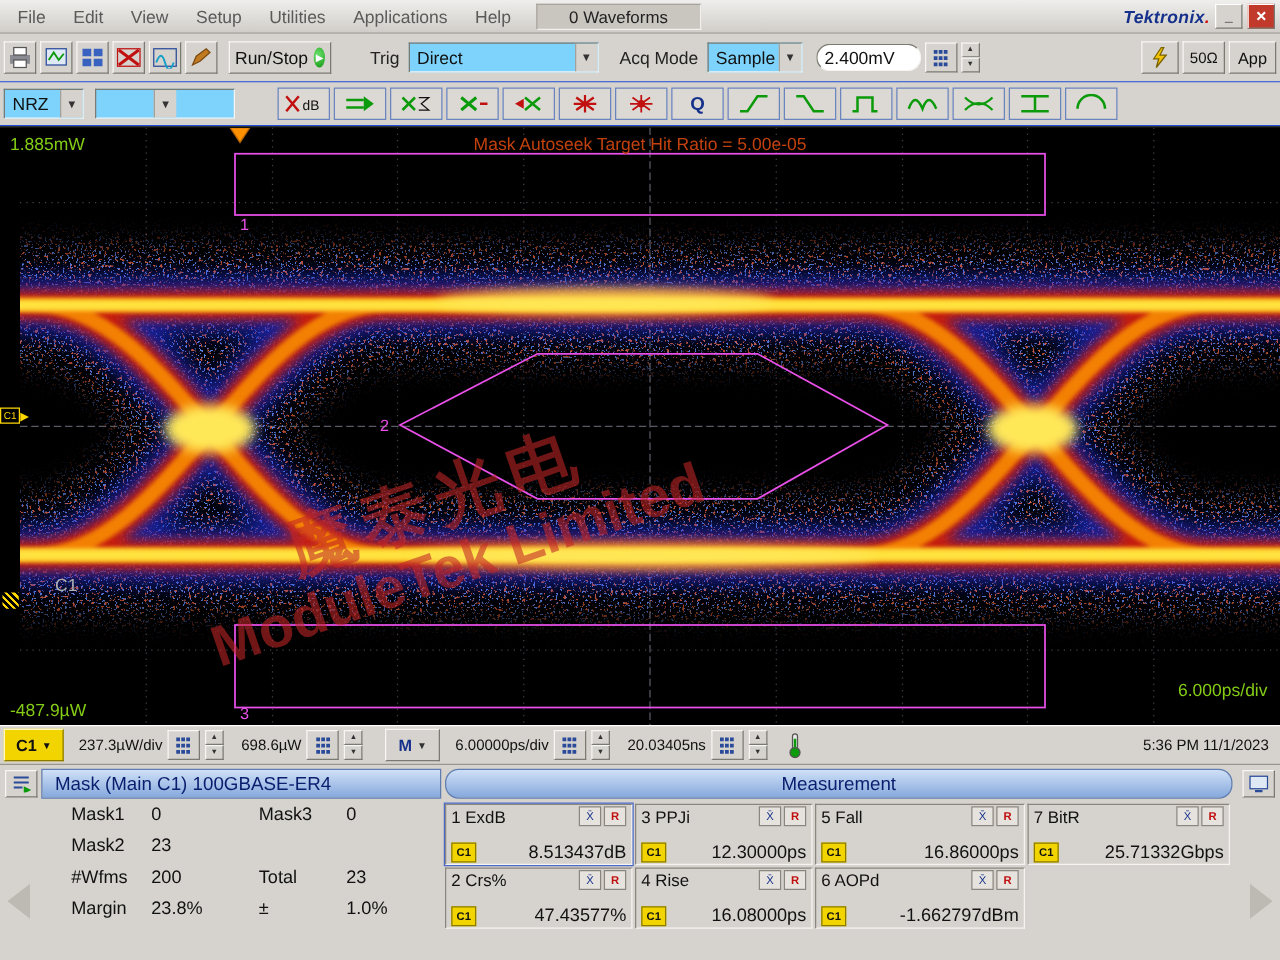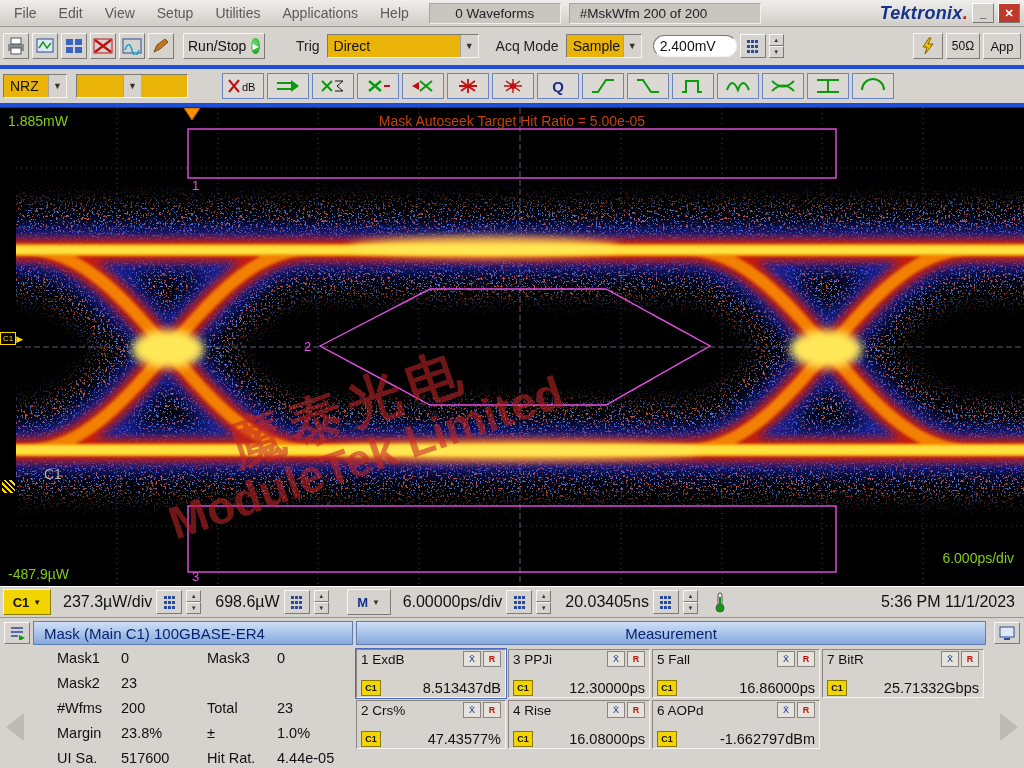--- a/index.html
+++ b/index.html
@@ -1,35 +1,35 @@
 <!DOCTYPE html>
 <html><head>
 <meta charset="utf-8">
 <style>
   html,body{margin:0;padding:0;background:#555;}
   .app{position:relative;width:1024px;height:768px;background:#d6d3ce;font-family:"Liberation Sans",sans-serif;overflow:hidden;color:#111;}
   
   .menubar{height:26px;display:flex;align-items:center;gap:2px;padding:0 4px;background:linear-gradient(#efeeec,#d0cdc8);border-bottom:1px solid #9a968f;font-size:14px;color:#5a5a5a;}
   .menuitem{padding:2px 10px;cursor:default;}
   .menufield{background:#c9c5bf;border:1px solid;border-color:#a9a49d #f2f0ee #f2f0ee #a9a49d;padding:2px 10px;color:#222;font-size:13.5px;white-space:nowrap;}
-  .logo{font-weight:bold;font-style:italic;color:#16318c;font-size:18px;letter-spacing:.3px;margin-left:14px;}
+  .logo{font-weight:bold;font-style:italic;color:#16318c;font-size:14px;letter-spacing:.3px;margin-left:14px;}
   .logo .dot{color:#cc1111;}
   .winbtn{width:20px;height:18px;display:flex;align-items:center;justify-content:center;font-size:11px;border:1px solid;border-color:#fff #7a7a72 #7a7a72 #fff;background:#d6d3ce;margin-left:2px;}
   .winbtn.close{background:#c0392b;color:#fff;font-weight:bold;}
   .spacer{flex:1;}
   
-  .toolbar{display:flex;align-items:center;gap:3px;padding:2px 3px;background:#d6d3ce;border-bottom:4px solid #1d4ed8;}
+  .toolbar{display:flex;align-items:center;gap:3px;padding:2px 3px;background:#d6d3ce;border-bottom:1px solid #1d4ed8;}
   .toolbar1{height:34px;}
   .toolbar2{height:30px;}
   .tbtn{height:26px;min-width:26px;display:flex;align-items:center;justify-content:center;background:#d6d3ce;border:1px solid;border-color:#f7f6f4 #7a7a72 #7a7a72 #f7f6f4;box-sizing:border-box;}
   .tbtn2{height:24px;width:40px;border:1px solid #6a84c0;background:#dcd9d4;display:flex;align-items:center;justify-content:center;}
   .runstop{width:82px;gap:5px;font-size:14px;padding:0 4px;}
   .playcirc{width:16px;height:16px;border-radius:50%;background:radial-gradient(circle at 35% 35%,#6be06b,#129612);display:flex;align-items:center;justify-content:center;color:#fff;font-size:8px;}
   .lbl{font-size:14px;color:#222;padding:0 4px;white-space:nowrap;}
-  .dd{height:24px;background:#eab308;border:1px solid;border-color:#7a7a72 #f5f4f2 #f5f4f2 #7a7a72;display:flex;align-items:center;font-size:14px;box-sizing:border-box;}
+  .dd{height:24px;background:#7dd3fc;border:1px solid;border-color:#7a7a72 #f5f4f2 #f5f4f2 #7a7a72;display:flex;align-items:center;font-size:14px;box-sizing:border-box;}
   .dd .ddtxt{flex:1;padding:0 6px;white-space:nowrap;overflow:hidden;}
   .dd .arrowbox{width:17px;height:100%;background:#d6d3ce;border-left:1px solid #a5a19a;display:flex;align-items:center;justify-content:center;font-size:9px;color:#333;}
   .field{height:22px;background:#fff;border:1px solid;border-color:#7a7a72 #f5f4f2 #f5f4f2 #7a7a72;display:flex;align-items:center;padding:0 6px;font-size:14px;box-sizing:border-box;white-space:nowrap;}
   .spin{display:flex;flex-direction:column;width:15px;height:24px;}
   .spin div{flex:1;border:1px solid;border-color:#f7f6f4 #7a7a72 #7a7a72 #f7f6f4;background:#d6d3ce;font-size:6px;display:flex;align-items:center;justify-content:center;color:#333;}
   .kbtn{width:20px;height:24px;}
   
   .plot{position:relative;width:1024px;height:478px;background:#000;border-top:1px solid #333;}
   .plot svg.eye{position:absolute;left:16px;top:0;width:1008px;height:478px;}
   .ovl{position:absolute;font-size:14px;color:#84cc16;white-space:nowrap;}
@@ -37,29 +37,29 @@
   .wmark{position:absolute;left:150px;top:270px;transform:rotate(-19deg);color:rgba(195,38,38,.58);text-align:center;line-height:1.05;pointer-events:none;}
   .wmark .cn{font-size:54px;font-weight:bold;letter-spacing:8px;}
   .wmark .en{font-size:46px;font-weight:bold;}
   .chmark{position:absolute;left:0;top:224px;display:flex;align-items:center;color:#ffd700;}
   .chmark .box{border:1px solid #ffd700;font-size:8px;padding:0 2px;line-height:11px;}
   .hatch{position:absolute;left:2px;top:372px;width:13px;height:13px;background:repeating-linear-gradient(45deg,transparent 0 2px,#ffd700 2px 4px);}
   
   .scalebar{height:30px;display:flex;align-items:center;gap:4px;padding:0 3px;background:#d6d3ce;border-top:1px solid #fff;border-bottom:1px solid #9a968f;}
   .chbtn{height:24px;width:46px;background:#f2d500;border:1px solid;border-color:#fff8c0 #8a7a00 #8a7a00 #fff8c0;display:flex;align-items:center;justify-content:center;gap:4px;font-size:13px;font-weight:bold;}
   .mbtn{height:24px;width:42px;display:flex;align-items:center;justify-content:center;gap:4px;background:#d6d3ce;border:1px solid;border-color:#f7f6f4 #7a7a72 #7a7a72 #f7f6f4;font-weight:bold;color:#16318c;font-size:13px;}
-  .sbtext{font-size:16px;white-space:nowrap;}
+  .sbtext{font-size:12px;white-space:nowrap;}
   
   .bottom{position:relative;height:168px;background:#d6d3ce;}
   .panelhdr{height:24px;background:linear-gradient(#cfe0f7,#85a8dc);border:1px solid #5f7db0;display:flex;align-items:center;font-size:15px;color:#0a1e6e;box-sizing:border-box;}
   .maskpanel{position:absolute;left:33px;top:3px;width:320px;}
   .maskpanel .panelhdr{padding-left:10px;}
   .mrow{display:grid;grid-template-columns:64px 86px 70px auto;height:25px;align-items:center;font-size:14.5px;padding-left:24px;}
   .measpanel{position:absolute;left:356px;top:3px;width:630px;}
-  .measpanel .panelhdr{justify-content:center;}
+  .measpanel .panelhdr{justify-content:center;border-radius:11px;}
   .mgrid{display:grid;grid-template-columns:150px 142px 168px 162px;grid-auto-rows:49px;gap:2px;margin-top:4px;}
   .mcell{background:#d6d3ce;border:1px solid;border-color:#8a867f #f5f4f2 #f5f4f2 #8a867f;padding:1px 4px;box-sizing:border-box;display:flex;flex-direction:column;justify-content:space-between;}
   .mcell.sel{outline:1px solid #4a6cc8;}
   .mctop{display:flex;align-items:center;font-size:13.5px;}
   .mctop .mname{flex:1;}
   .miico{width:16px;height:14px;font-size:9px;display:flex;align-items:center;justify-content:center;background:#e6e3de;border:1px solid #8a867f;margin-left:2px;}
   .mcbot{display:flex;align-items:center;}
   .c1badge{width:18px;height:14px;background:#f2d500;border:1px solid #8a7a00;font-size:9px;font-weight:bold;display:flex;align-items:center;justify-content:center;}
   .mval{flex:1;text-align:right;font-size:14.5px;}
   .navarrow{position:absolute;width:0;height:0;border-style:solid;}
@@ -75,21 +75,20 @@
 
   <div class="menubar">
     <span class="menuitem">File</span>
     <span class="menuitem">Edit</span>
     <span class="menuitem">View</span>
     <span class="menuitem">Setup</span>
     <span class="menuitem">Utilities</span>
     <span class="menuitem">Applications</span>
     <span class="menuitem">Help</span>
     <span class="menufield" style="margin-left:8px;width:110px;text-align:center;">0 Waveforms</span>
-    <span class="menufield" style="margin-left:6px;width:170px;">#MskWfm  200 of 200</span>
     <span class="spacer"></span>
     <span class="logo"><span>Tektronix</span><span class="dot">.</span></span>
     <span class="winbtn">_</span>
     <span class="winbtn close">✕</span>
   </div>
 
   <div class="toolbar toolbar1">
     <span class="tbtn">
       <svg class="gl" width="20" height="18">
           <rect x="2" y="7" width="16" height="7" fill="#8a8a92"></rect>
@@ -498,26 +497,20 @@
           <span>200</span>
         <span>Total</span>
           <span>23</span>
       </div>
       <div class="mrow">
         <span>Margin</span>
           <span>23.8%</span>
         <span>±</span>
           <span>1.0%</span>
       </div>
-      <div class="mrow">
-        <span>UI Sa.</span>
-          <span>517600</span>
-        <span>Hit Rat.</span>
-          <span>4.44e-05</span>
-      </div>
     </div>
 
     <div class="measpanel">
       <div class="panelhdr">Measurement</div>
       <div class="mgrid">
         <div class="mcell sel">
           <div class="mctop">
               <span class="mname">1 ExdB</span>
             <span class="miico" style="color:#16318c;">X̄</span>
               <span class="miico" style="color:#c01010;font-weight:bold;">R</span>

